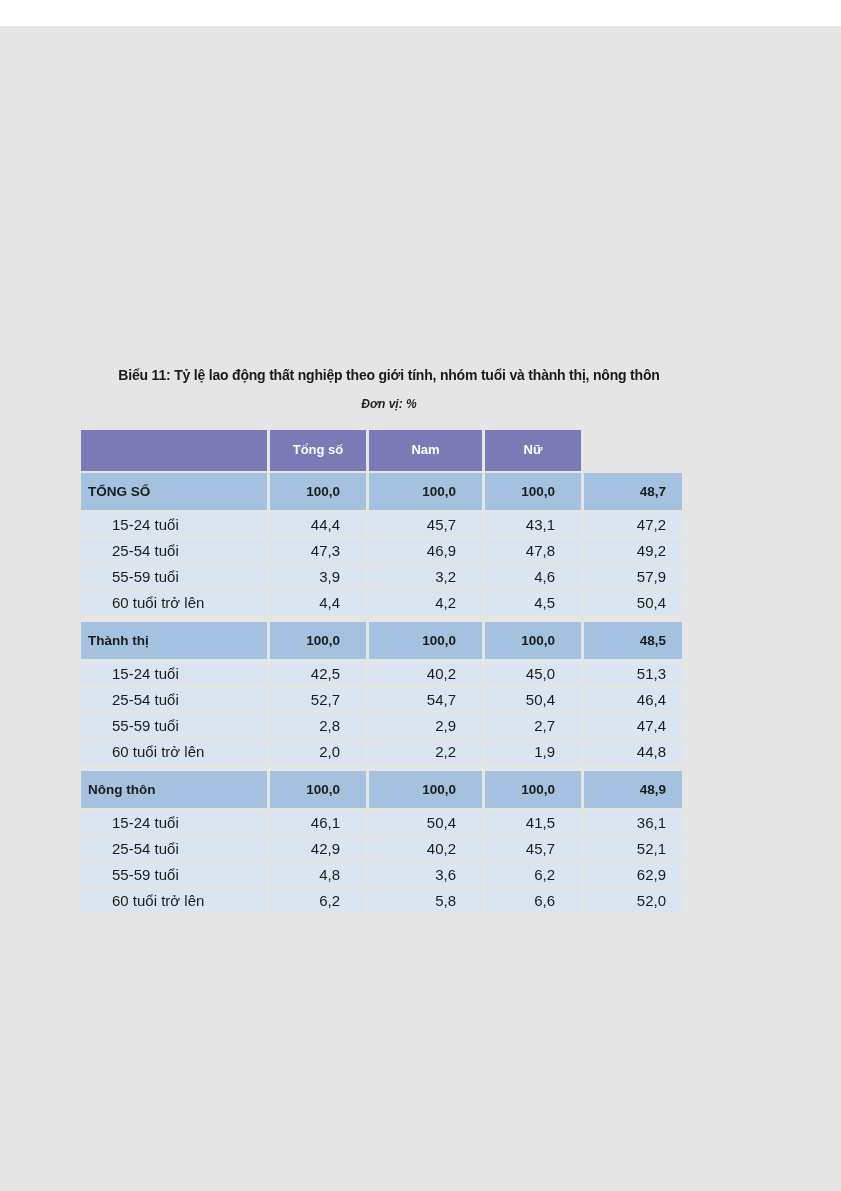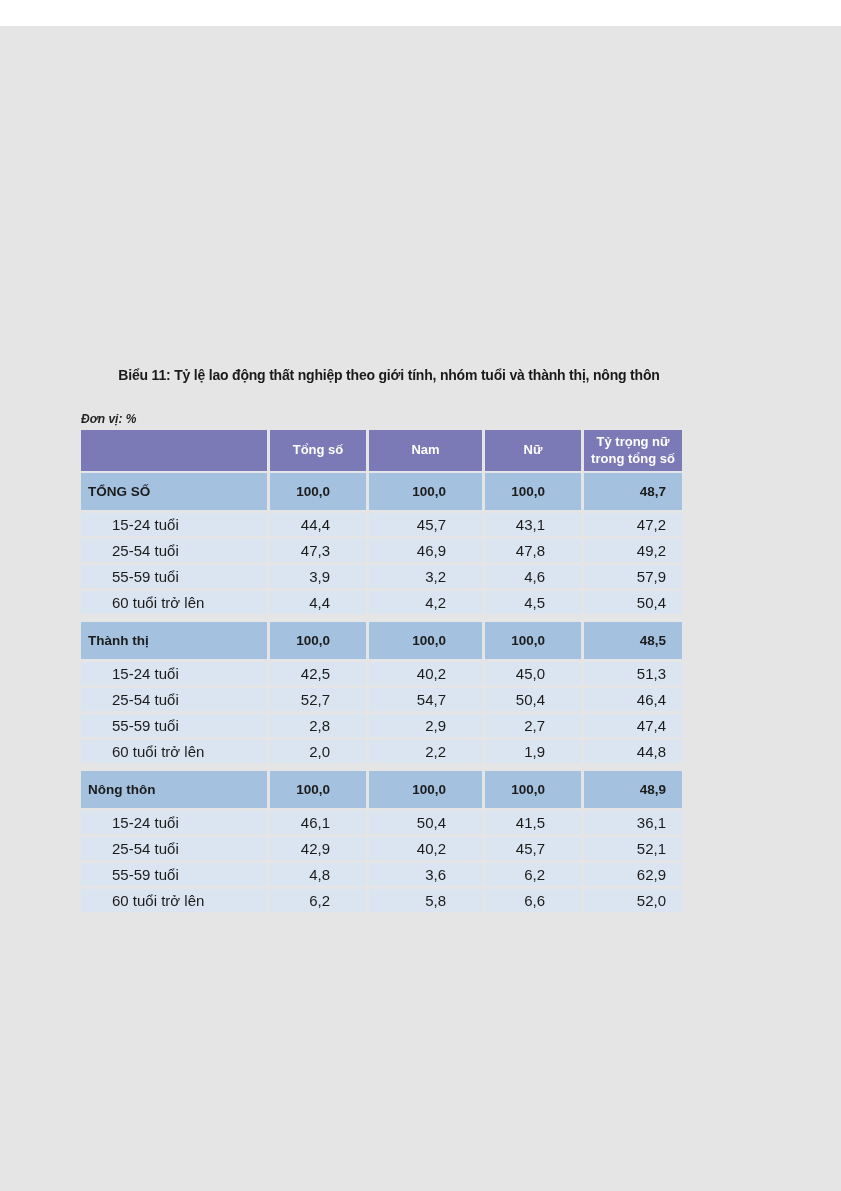--- a/index.html
+++ b/index.html
@@ -20,24 +20,24 @@
     width: 616px;
     text-align: center;
     font-weight: bold;
     font-size: 14px;
     letter-spacing: -0.2px;
     white-space: nowrap;
     color: #1a1a1a;
   }
   .unit {
     position: absolute;
-    top: 386px;
+    top: 371px;
     left: 81px;
     width: 616px;
-    text-align: left;
+    text-align: center;
     font-style: italic;
     font-weight: 600;
     font-size: 12px;
     color: #222222;
   }
   .table {
     position: absolute;
     top: 404px;
     left: 81px;
     width: 616px;
@@ -79,21 +79,21 @@
     background: var(--detail-row-bg, #dbe5f1);
     font-size: 15px;
   }
 
   .section { margin-bottom: 8px; }
   .section .row:last-child { margin-bottom: 0; }
   .section:last-child { margin-bottom: 0; }
 
   .cell.label { padding-left: 7px; }
   .detail-row .cell.label { padding-left: 31px; }
-  .cell.num { justify-content: flex-end; padding-right: 36px; }
+  .cell.num { justify-content: flex-end; padding-right: 26px; }
   .cell.num.share { padding-right: 16px; }
 
   .artifact-dash {
     position: absolute;
     left: 0; top: 1186px;
     width: 8px; height: 2px;
     background: #0b1c33;
   }
   .artifact-dot {
     position: absolute;
@@ -110,21 +110,20 @@
   <div class="title">Biểu 11: Tỷ lệ lao động thất nghiệp theo giới tính, nhóm tuổi và thành thị, nông thôn</div>
   <div class="unit">Đơn vị: %</div>
 
   <div class="table">
 
     <div class="row header-row">
       <div class="cell c0"></div>
       <div class="cell c1">Tổng số</div>
       <div class="cell c2">Nam</div>
       <div class="cell c3">Nữ</div>
-      <div class="cell c4">Tỷ trọng nữ trong tổng số</div>
     </div>
 
     <div class="section">
       <div class="row group-row">
         <div class="cell c0 label">TỔNG SỐ</div>
         <div class="cell c1 num">100,0</div>
         <div class="cell c2 num">100,0</div>
         <div class="cell c3 num">100,0</div>
         <div class="cell c4 num share">48,7</div>
       </div>

